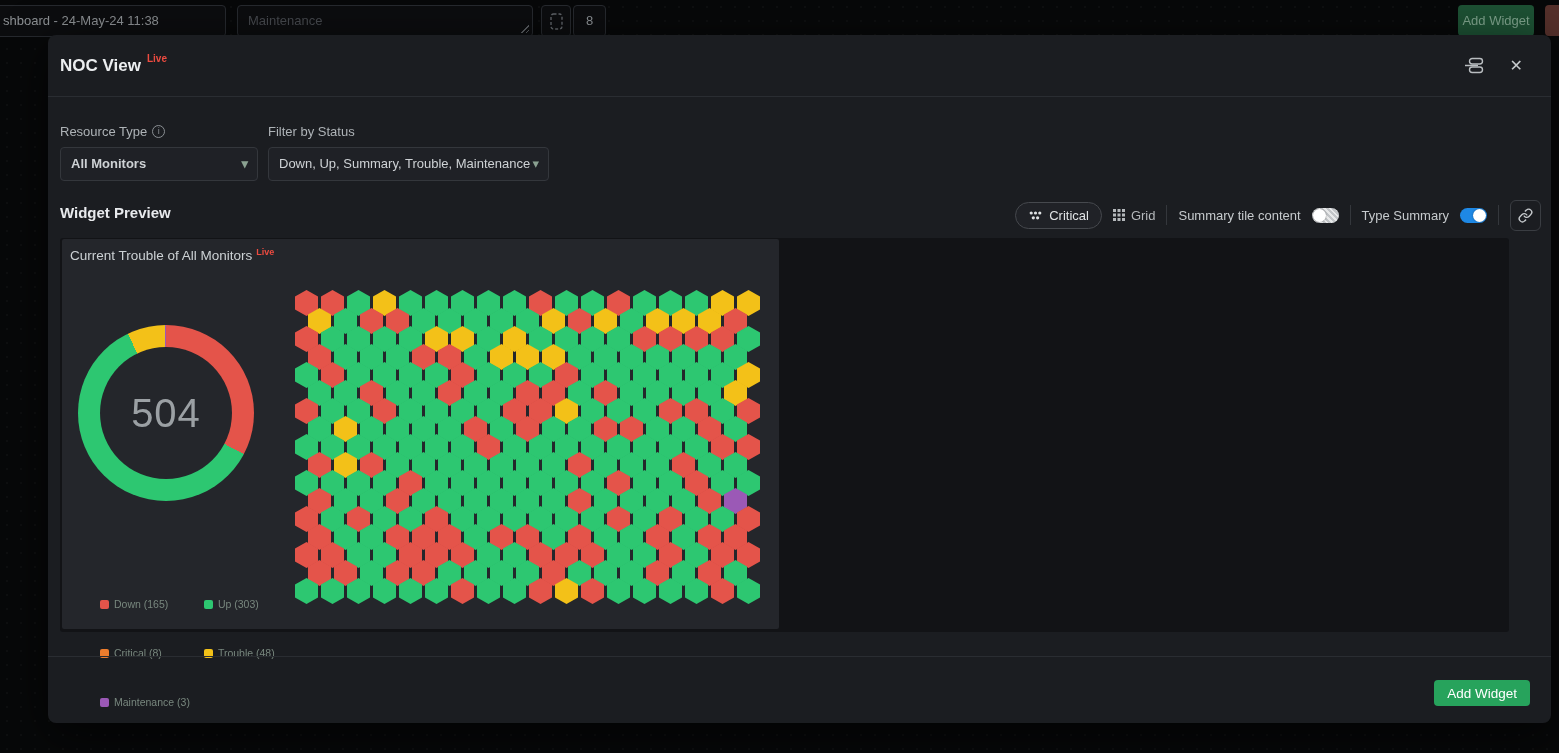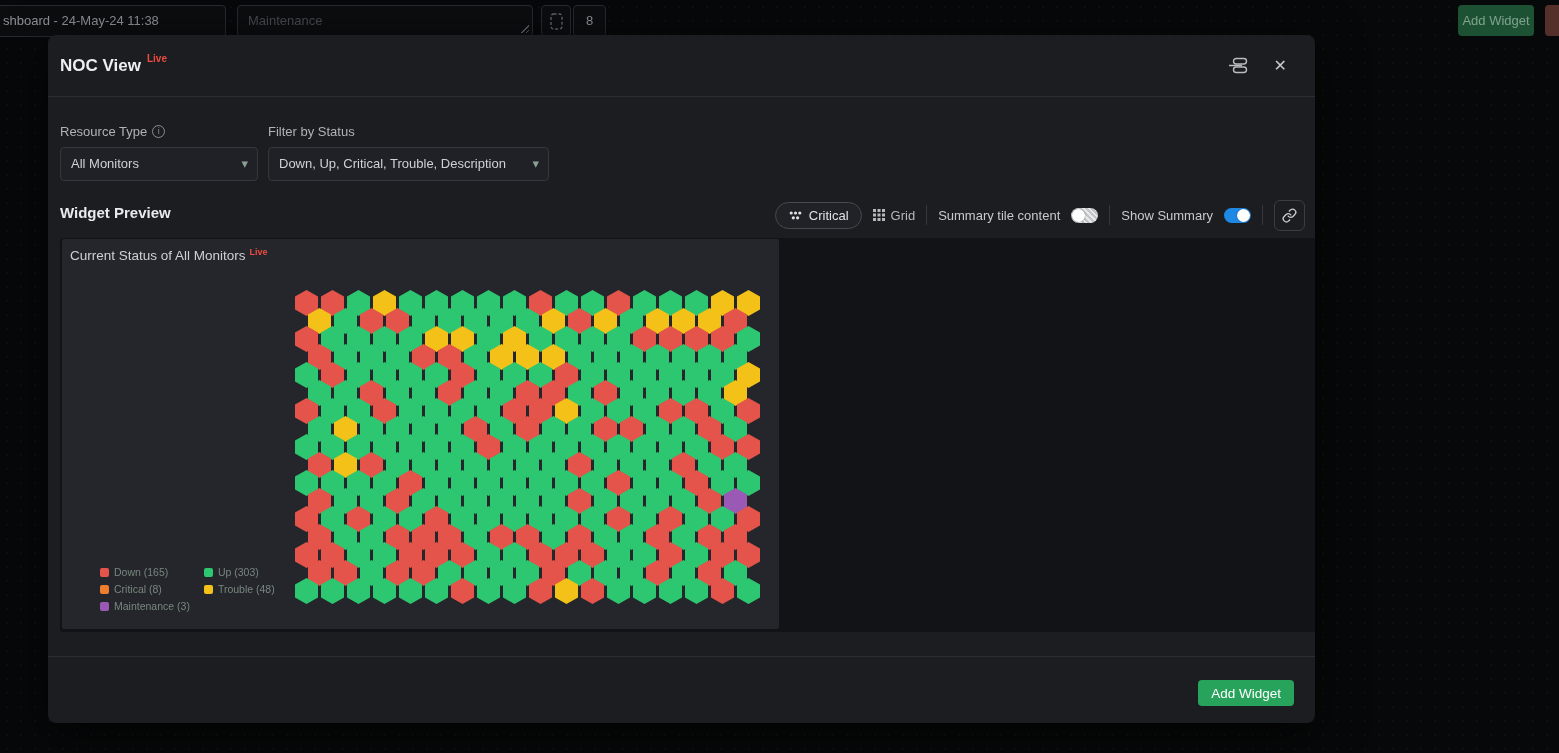--- a/index.html
+++ b/index.html
@@ -33,21 +33,21 @@
   #page-count{ left:573px; width:33px; text-align:center; padding:0; color:#8b9094; }
   .topbar-btn{
     position:absolute; top:5px; height:31px; border:none; border-radius:4px;
     font-family:"Liberation Sans", sans-serif; font-size:13px; cursor:pointer;
   }
   #top-add-widget{ left:1458px; width:76px; background:#1d5134; color:#7fa38d; }
   #partial-btn{ left:1545px; width:20px; background:#55302b; }
 
   
   .modal{
-    position:absolute; left:48px; top:35px; width:1267px; height:688px;
+    position:absolute; left:48px; top:35px; width:1503px; height:688px;
     background:#1b1d21; border-radius:8px;
     box-shadow:0 12px 48px rgba(0,0,0,.65);
     overflow:hidden;
   }
   .modal-header{
     position:absolute; left:0; top:0; right:0; height:62px;
     display:flex; align-items:center;
     padding:0 28px 0 12px;
     border-bottom:1px solid #2a2d32;
   }
@@ -68,21 +68,21 @@
     width:13px; height:13px; border:1px solid #8a8f93; border-radius:50%;
     color:#8a8f93; font-size:9px; line-height:11px; text-align:center; display:inline-block;
     font-style:normal;
   }
   .select{
     position:absolute; top:112px; height:34px;
     background:#1f2126; border:1px solid #34373c; border-radius:4px;
     font-size:13px; color:#ced2d5; line-height:32px; padding:0 26px 0 10px;
     cursor:pointer; white-space:nowrap; overflow:hidden;
   }
-  #sel-resource{ left:12px; width:198px; }
+  #sel-resource{ left:12px; width:198px;font-weight:bold; }
   #sel-filter{ left:220px; width:281px; }
   .select .chev{ position:absolute; right:9px; top:0; color:#8aa191; font-size:13px; }
 
   
   #preview-heading{ position:absolute; left:12px; top:169px; font-size:15px; font-weight:700; color:#e8eaed; }
   .toolbar{
     position:absolute; right:10px; top:164px; height:32px;
     display:flex; align-items:center; gap:11px;
   }
   .pill-btn{
@@ -138,21 +138,21 @@
   .donut-center{
     position:relative; font-size:40px; font-weight:500; color:#9ba0a4; letter-spacing:1px;
   }
 
   
   .legend{
     position:absolute; left:38px; top:327px;
     display:grid; grid-template-columns:auto auto; column-gap:14px; row-gap:5px;
     list-style:none;
   }
-  .legend-item{ display:flex; align-items:center; gap:5px; }
+  .legend-item{ display:flex; align-items:center; gap:5px;margin-top:32px; }
   .legend-swatch{ width:9px; height:9px; border-radius:2px; display:inline-block; }
   .legend-text{ font-size:10.5px; color:#78877e; }
 
   
   .honeycomb{ position:absolute; left:233px; top:51px; width:468px; height:318px; }
   .hex{
     position:absolute; width:23px; height:26px;
     clip-path:polygon(50% 0%,100% 25%,100% 75%,50% 100%,0% 75%,0% 25%);
     cursor:pointer;
   }
@@ -218,21 +218,21 @@
   </div>
   <div class="field-label" id="lbl-filter">
     <span>Filter by Status</span>
   </div>
 
   <div class="select" id="sel-resource">
     <span>All Monitors</span>
     <span class="chev">▾</span>
   </div>
   <div class="select" id="sel-filter">
-    <span>Down, Up, Critical, Trouble, Description</span>
+    <span>Down, Up, Summary, Trouble, Maintenance</span>
     <span class="chev">▾</span>
   </div>
 
   <div id="preview-heading">Widget Preview</div>
 
   <div class="toolbar">
     <button class="pill-btn">
       <svg width="15" height="11" viewBox="0 0 15 11" fill="#dfe2e4">
         <circle cx="3.2" cy="3" r="1.6"></circle>
           <circle cx="7.5" cy="3" r="1.6"></circle>
@@ -255,39 +255,42 @@
           <rect x="9" y="9" width="3" height="3"></rect>
       </svg>
       <span>Grid</span>
     </button>
     <div class="vsep"></div>
     <span class="toggle-label">Summary tile content</span>
     <span class="switch off" id="toggle-exclude">
         <span class="knob"></span>
       </span>
     <div class="vsep"></div>
-    <span class="toggle-label">Show Summary</span>
+    <span class="toggle-label">Type Summary</span>
     <span class="switch on" id="toggle-summary">
         <span class="knob"></span>
       </span>
     <div class="vsep"></div>
     <button class="square-icon-btn">
       <svg width="15" height="15" viewBox="0 0 24 24" fill="none" stroke="#c7cbce" stroke-width="2.2" stroke-linecap="round">
         <path d="M10 13a5 5 0 0 0 7.5.5l3-3a5 5 0 0 0-7.1-7.1L11.7 5"></path>
         <path d="M14 11a5 5 0 0 0-7.5-.5l-3 3a5 5 0 0 0 7.1 7.1L12.3 19"></path>
       </svg>
     </button>
   </div>
 
   <div class="preview-panel">
     <div class="widget-card">
       <div class="widget-title">
-        <span>Current Status of All Monitors</span><span class="live-badge">Live</span>
+        <span>Current Trouble of All Monitors</span><span class="live-badge">Live</span>
       </div>
 
+      <div class="donut" id="donut" style="background: conic-gradient(rgb(228, 84, 74) 0%, rgb(228, 84, 74) 32.7381%, rgb(45, 199, 113) 32.7381%, rgb(45, 199, 113) 92.8571%, rgb(243, 193, 24) 92.8571%, rgb(243, 193, 24) 99.8016%, rgb(155, 89, 182) 99.8016%, rgb(155, 89, 182) 100%);">
+        <span class="donut-center">504</span>
+      </div>
 
       <ul class="legend" id="legend">
           <li class="legend-item">
             <span class="legend-swatch" style="background: rgb(228, 84, 74);"></span>
             <span class="legend-text">Down (165)</span>
           </li>
           <li class="legend-item">
             <span class="legend-swatch" style="background: rgb(45, 199, 113);"></span>
             <span class="legend-text">Up (303)</span>
           </li>

